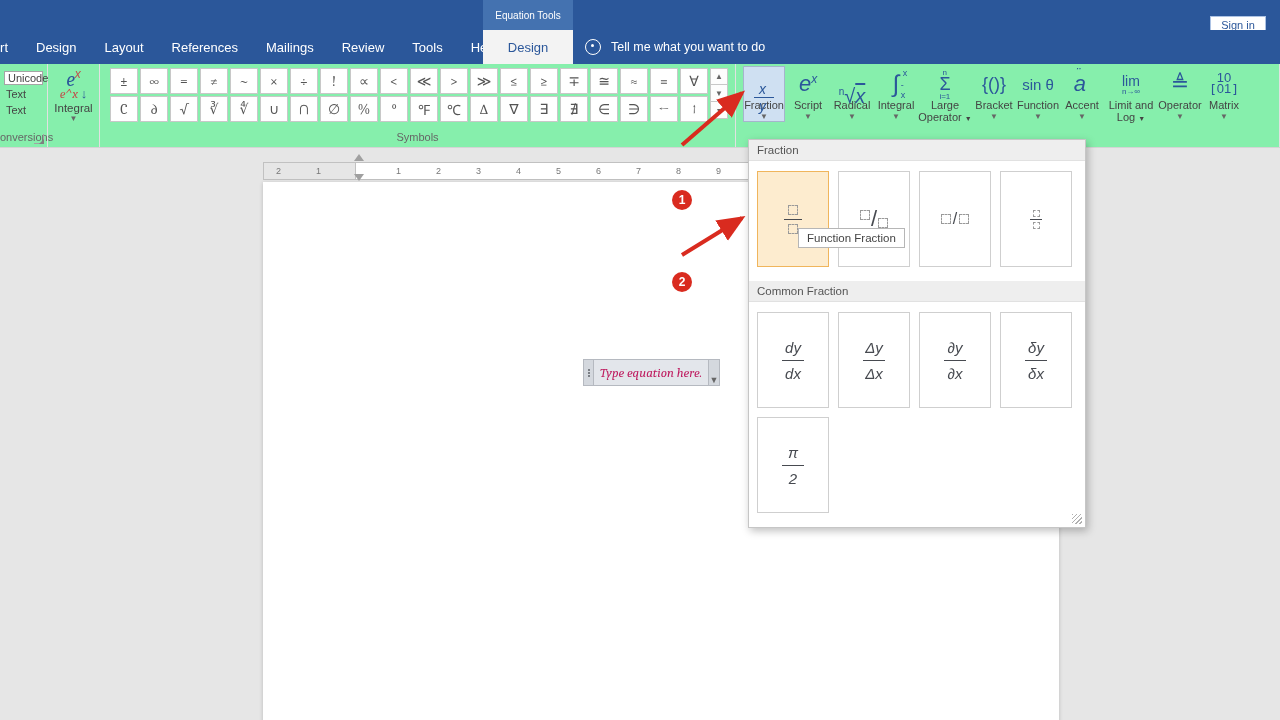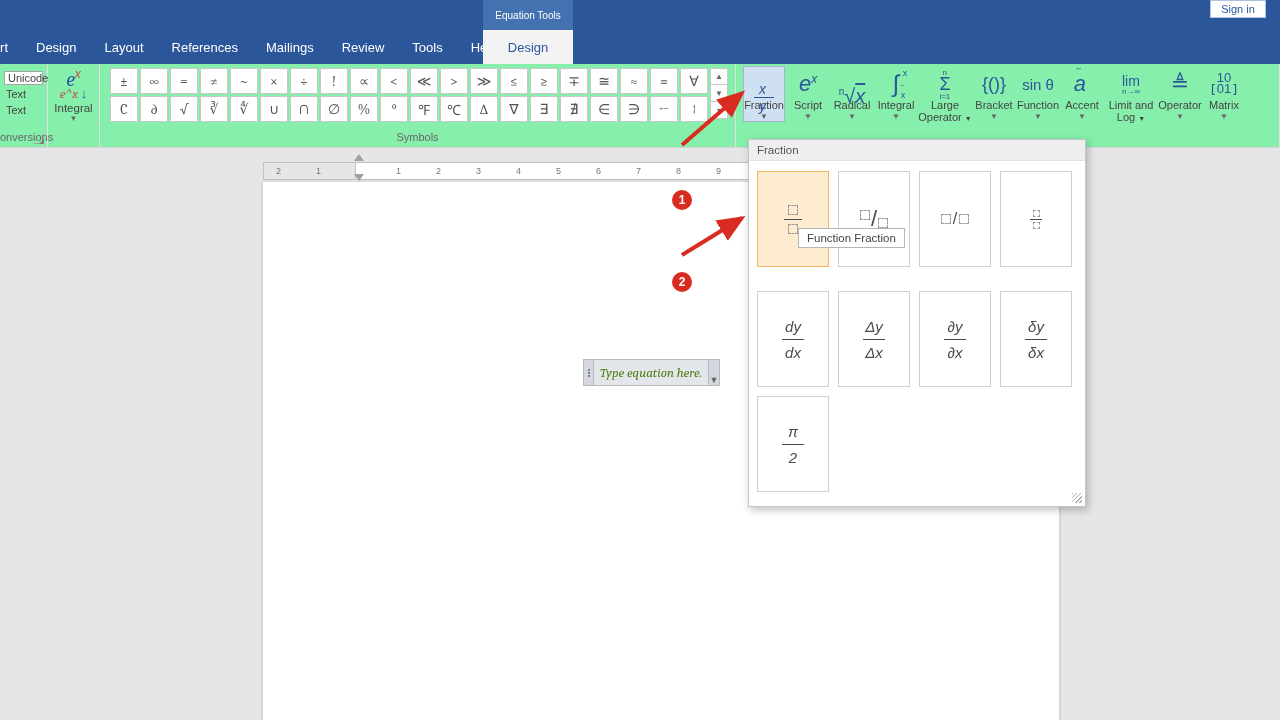--- a/index.html
+++ b/index.html
@@ -2,21 +2,21 @@
 <html><head>
 <meta charset="utf-8">
 <style>
   * { box-sizing: border-box; margin: 0; padding: 0; font-family: "Segoe UI", Tahoma, sans-serif; }
   body { width: 1280px; height: 720px; overflow: hidden; background: #e6e6e6; position: relative; }
 
   
   .titlebar { height: 30px; background: #2b579a; color: #fff; display: flex; align-items: center; padding: 0 10px; font-size: 12px; position: relative;}
   .title-area { position:absolute; left:140px; top:0; height:30px; display:flex; align-items:center;}
   .eqtools-tab { position:absolute; left:483px; top:0; height:30px; width:90px; background:#4472b0; color:#fff; display:flex; align-items:center; justify-content:center; font-size:10px;}
-  .signin { position:absolute; right:14px; top:0; width:56px; height:18px; background:#fff; color:#2b579a; font-size:11px; display:flex; align-items:center; justify-content:center; border:1px solid #adc3e4;}
+  .signin { position:absolute; right:14px; top:16px; width:56px; height:18px; background:#fff; color:#2b579a; font-size:11px; display:flex; align-items:center; justify-content:center; border:1px solid #adc3e4;}
 
   
   .maintabs { height: 34px; background:#2b579a; color:#fff; display:flex; align-items:stretch; padding-left:0; font-size:13px; position:relative;}
   .mtab { padding:0 14px; display:flex; align-items:center; color:#fff; cursor:default;}
   .mtab:first-child { padding-left:4px; width:22px; justify-content:flex-end;}
   .design-tab-contextual { position:absolute; left:483px; top:0; width:90px; height:34px; background:#f3f3f3; color:#2b579a; display:flex; align-items:center; justify-content:center;}
   .tellme { position:absolute; left:585px; top:0; height:34px; display:flex; align-items:center; gap:10px; color:#fff; font-size:12.5px;}
   .bulb { width:16px; height:16px; border:1.5px solid #fff; border-radius:50%; position:relative;}
   .bulb:after{content:""; position:absolute; left:5px; top:4px; width:3px; height:3px; background:#fff; border-radius:50%;}
 
@@ -73,21 +73,21 @@
   .ruler .rgray.r{right:0; width:94px; border-left:1px solid #c1c1c1;}
   .ruler-num{position:absolute; top:3px; font-size:9px; color:#777;}
   .indent-top{position:absolute; top:6px; left:354px; width:0; height:0; border-left:5px solid transparent; border-right:5px solid transparent; border-bottom:7px solid #a0a0a0;}
   .indent-bot{position:absolute; top:26px; left:354px; width:0; height:0; border-left:5px solid transparent; border-right:5px solid transparent; border-top:7px solid #a0a0a0;}
   .page{position:absolute; top:34px; left:263px; width:796px; height:600px; background:#fff; box-shadow:0 1px 4px rgba(0,0,0,0.2);}
 
   
   .eq-container{position:absolute; top:177px; left:320px; display:flex; align-items:stretch; font-size:13px;}
   .eq-handle-l{width:10px; background:#d4d8de; border:1px solid #b5b9c0; border-right:none; display:flex; flex-direction:column; align-items:center; justify-content:center; gap:1px;}
   .eq-handle-l span{width:2px; height:2px; background:#7b7f86;}
-  .eq-box{border:1px solid #b5b9c0; border-right:none; background:#e3e6eb; padding:5px 6px; color:#4d7c0f; font-family:Cambria, serif; font-style:italic;}
+  .eq-box{border:1px solid #b5b9c0; border-right:none; background:#e3e6eb; padding:5px 6px; color:#be185d; font-family:Cambria, serif; font-style:italic;}
   .eq-handle-r{width:12px; border:1px solid #b5b9c0; background:#d4d8de; display:flex; align-items:flex-end; justify-content:center; font-size:9px; color:#666;}
 
   
   .arrow{position:absolute; pointer-events:none;}
   .badge{position:absolute; width:20px; height:20px; border-radius:50%; background:#d92b1f; color:#fff; font-size:12px; font-weight:bold; display:flex; align-items:center; justify-content:center;}
 
   
   .frac-panel{position:absolute; top:139px; left:748px; width:338px; background:#fff; border:1px solid #c6c6c6; box-shadow:2px 3px 8px rgba(0,0,0,0.25); z-index:50;}
   .fp-header{background:#eeeeee; font-size:11.5px; color:#555; padding:4px 8px; border-bottom:1px solid #e1e1e1;}
   .fp-grid{display:flex; flex-wrap:wrap; gap:9px; padding:10px 8px 14px 8px;}
@@ -113,20 +113,24 @@
 <div class="maintabs">
   <div class="mtab">sert</div>
   <div class="mtab">Design</div>
   <div class="mtab">Layout</div>
   <div class="mtab">References</div>
   <div class="mtab">Mailings</div>
   <div class="mtab">Review</div>
   <div class="mtab">Tools</div>
   <div class="mtab">Help</div>
   <div class="design-tab-contextual">Design</div>
+  <div class="tellme">
+    <span class="bulb"></span>
+    <span>Tell me what you want to do</span>
+  </div>
 </div>
 
 <div class="ribbon">
 
   <div class="ribbon-group g1">
     <div class="stack">
       <div class="unicode">Unicode</div>
       <div>Text</div>
       <div>Text</div>
     </div>
@@ -340,20 +344,21 @@
         </div>
       </div>
       <div class="fp-cell">
         <div class="fr" style="font-size:10px;">
           <div class="pbox" style="width:7px;height:7px;"></div>
           <div class="b" style="width:12px;margin:2px 0;"></div>
           <div class="pbox" style="width:7px;height:7px;"></div>
         </div>
       </div>
     </div>
+  <div class="fp-header">Common Fraction</div>
   <div class="fp-grid tall" id="fp2">
       <div class="fp-cell">
         <div class="fr cf">
           <div>dy</div>
           <div class="b" style="width:22px;"></div>
           <div>dx</div>
         </div>
       </div>
       <div class="fp-cell">
         <div class="fr cf">

